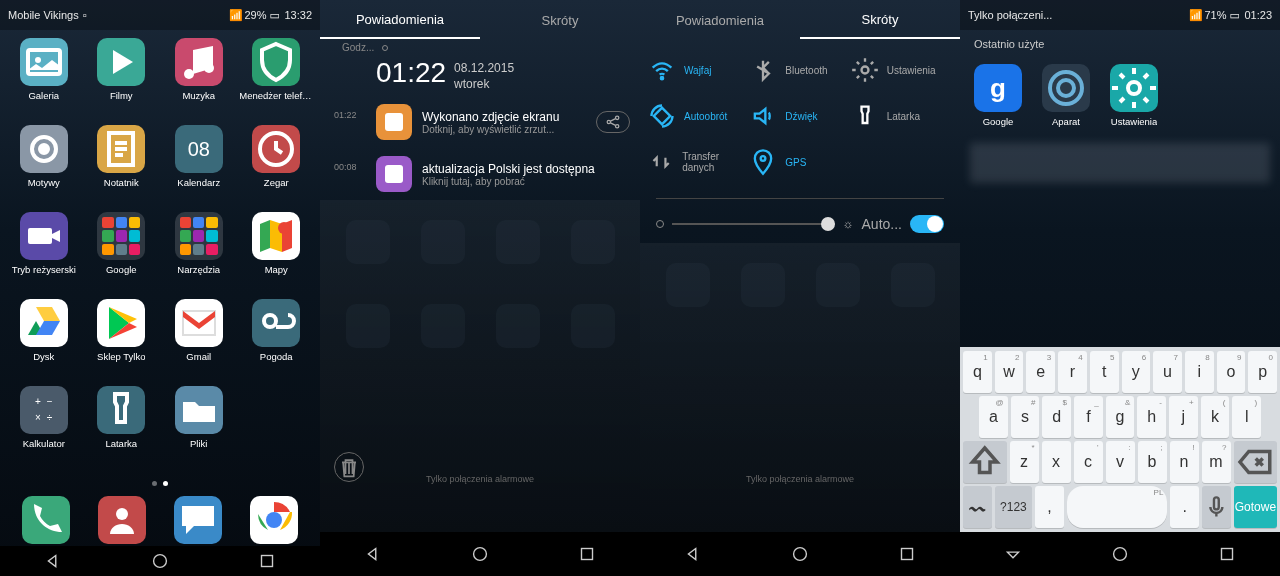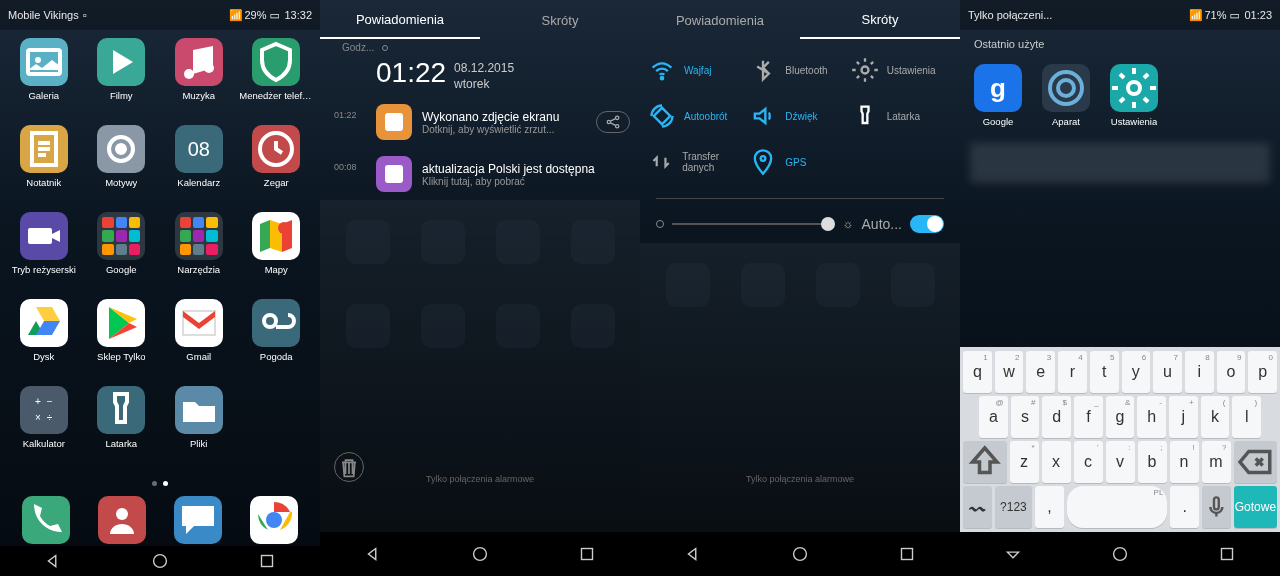--- a/index.html
+++ b/index.html
@@ -119,36 +119,36 @@
       </div>
       <div class="app">
         <div class="app-icon" style="background: rgb(42, 157, 111);">
           <svg viewBox="0 0 24 24" fill="none" stroke="#fff" stroke-width="2">
             <path d="M12 3l7 3v5c0 5-3 8-7 10-4-2-7-5-7-10V6z"></path>
           </svg>
         </div>
         <div class="app-label">Menedżer telefonu</div>
       </div>
       <div class="app">
+        <div class="app-icon" style="background: rgb(138, 151, 166);">
+          <svg viewBox="0 0 24 24" fill="none" stroke="#fff" stroke-width="2">
+            <circle cx="12" cy="12" r="6"></circle>
+            <circle cx="12" cy="12" r="2" fill="#fff"></circle>
+          </svg>
+        </div>
+        <div class="app-label">Motywy</div>
+      </div>
+      <div class="app">
         <div class="app-icon" style="background: rgb(217, 166, 70);">
           <svg viewBox="0 0 24 24" fill="none" stroke="#fff" stroke-width="2">
             <rect x="6" y="4" width="12" height="16"></rect>
             <path d="M9 9h6M9 12h6M9 15h4"></path>
           </svg>
         </div>
         <div class="app-label">Notatnik</div>
-      </div>
-      <div class="app">
-        <div class="app-icon" style="background: rgb(138, 151, 166);">
-          <svg viewBox="0 0 24 24" fill="none" stroke="#fff" stroke-width="2">
-            <circle cx="12" cy="12" r="6"></circle>
-            <circle cx="12" cy="12" r="2" fill="#fff"></circle>
-          </svg>
-        </div>
-        <div class="app-label">Motywy</div>
       </div>
       <div class="app">
         <div class="app-icon" style="background: rgb(58, 106, 122); font-size: 20px;">08</div>
         <div class="app-label">Kalendarz</div>
       </div>
       <div class="app">
         <div class="app-icon" style="background: rgb(194, 74, 74);">
           <svg viewBox="0 0 24 24" fill="none" stroke="#fff" stroke-width="2">
             <circle cx="12" cy="12" r="8"></circle>
             <path d="M12 8v4l3 2"></path>

